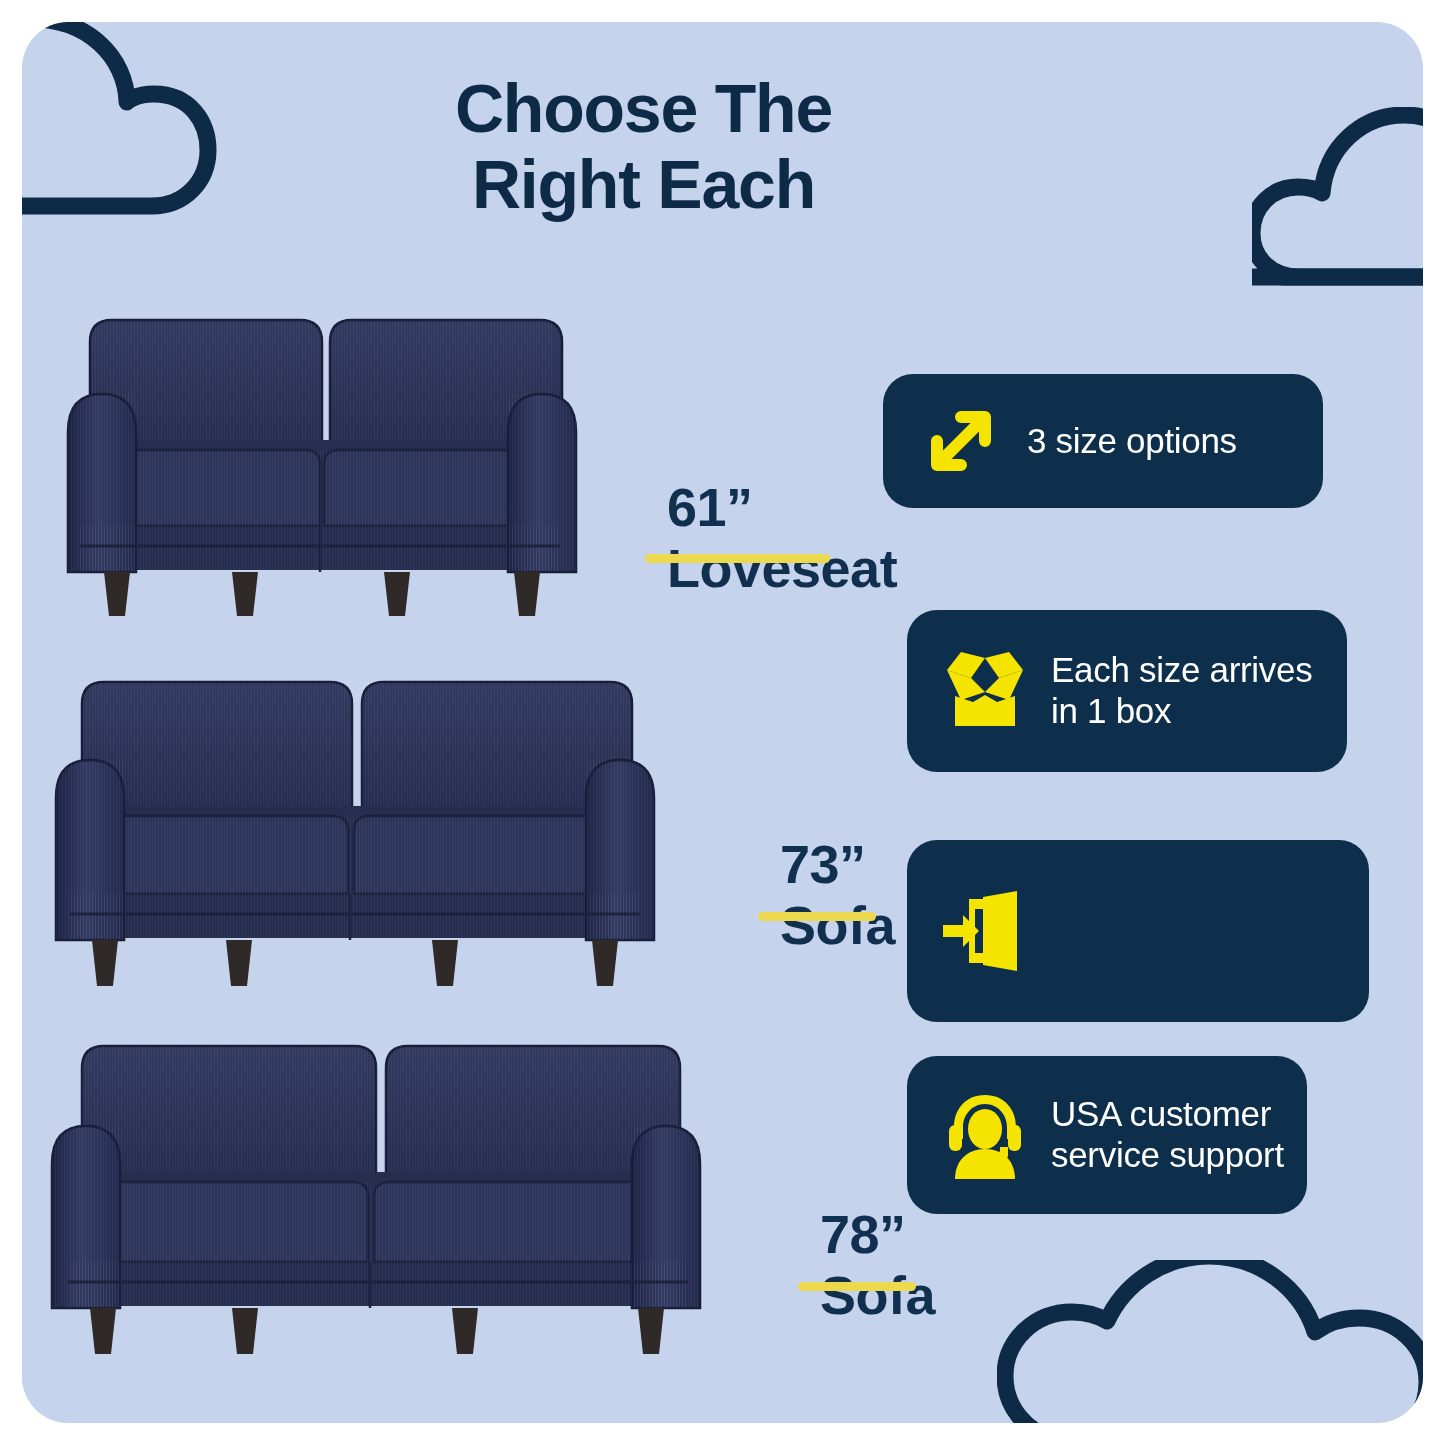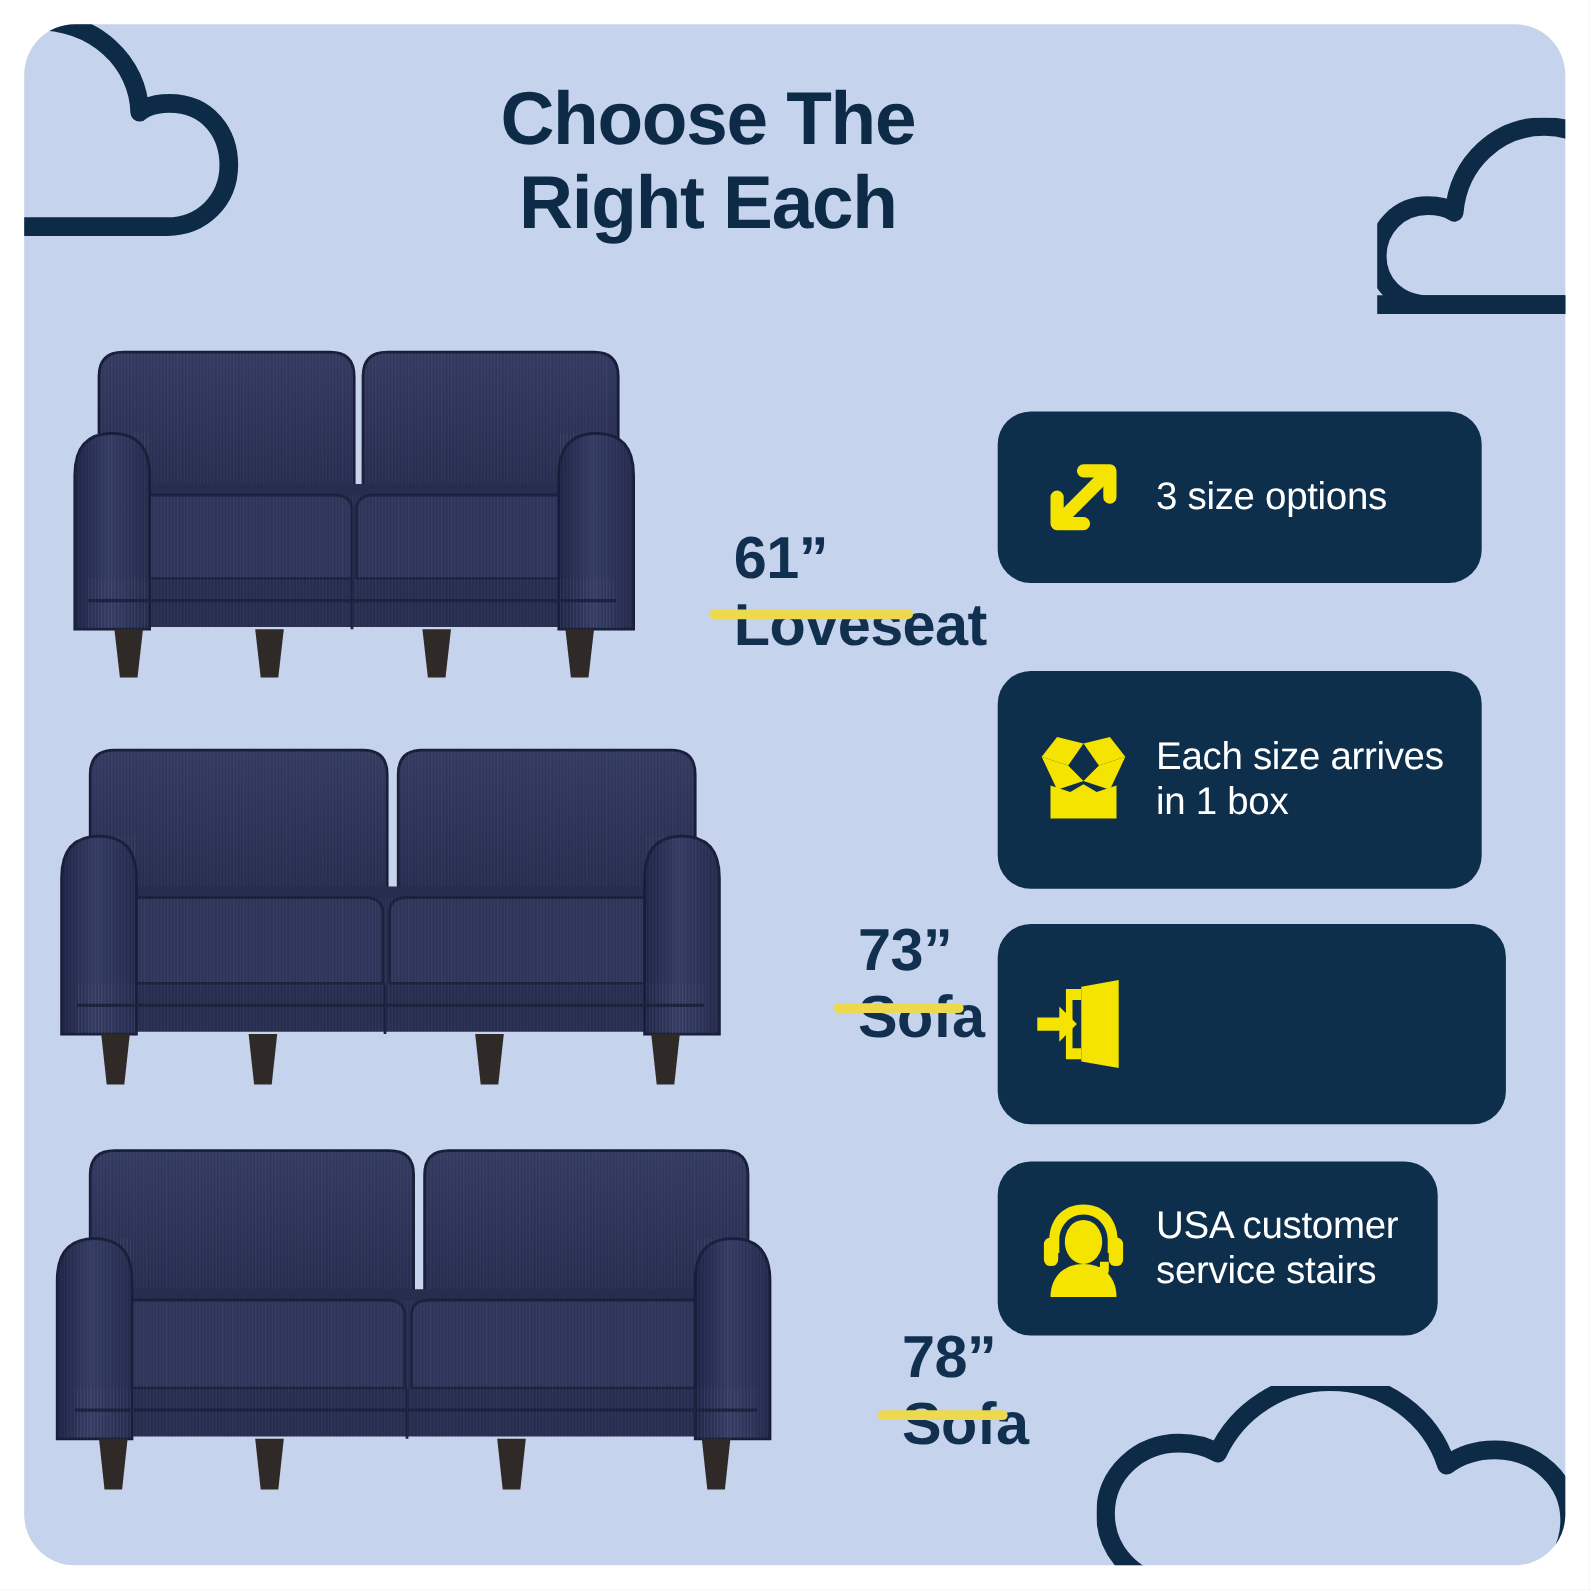--- a/index.html
+++ b/index.html
@@ -251,36 +251,36 @@
         <path d="M592 298 l26 0 l-5 46 l-16 0 z" fill="#2f2a27"></path>
       </svg>
     </div>
 
     <div class="size-label" style="left:798px; top:1182px;">
       <span class="ln">78”</span>
       <span class="ln">Sofa</span>
     </div>
     <div class="size-rule" style="left:776px; top:1260px; width:118px;"></div>
 
-    <div class="card" style="left:885px; top:352px; width:440px; height:156px;">
+    <div class="card" style="left:861px; top:352px; width:440px; height:134px;">
       <span class="ico">
         <svg width="84" height="84" viewBox="0 0 84 84">
           <g stroke="#f5e400" stroke-width="12" stroke-linecap="round" stroke-linejoin="round" fill="none">
             <path d="M22 62 L 62 22"></path>
             <path d="M42 18 L 66 18 L 66 42"></path>
             <path d="M42 66 L 18 66 L 18 42"></path>
           </g>
         </svg>
       </span>
       <span class="txt">
         <span class="ln">3 size options</span>
       </span>
     </div>
 
-    <div class="card" style="left:885px; top:588px; width:440px; height:198px;">
+    <div class="card" style="left:885px; top:588px; width:440px; height:162px;">
       <span class="ico">
         <svg width="92" height="86" viewBox="0 0 92 86">
           <g fill="#f5e400">
             <path d="M46 10 L 70 4 L 84 22 L 60 30 Z"></path>
             <path d="M46 10 L 22 4 L 8 22 L 32 30 Z"></path>
             <path d="M8 22 L 32 30 L 46 44 L 22 52 Z"></path>
             <path d="M84 22 L 60 30 L 46 44 L 70 52 Z"></path>
             <path d="M16 48 L 34 54 L 46 47 L 58 54 L 76 48 L 76 78 L 16 78 Z"></path>
           </g>
         </svg>
@@ -311,18 +311,18 @@
             <rect x="8" y="36" width="13" height="26" rx="6"></rect>
             <rect x="67" y="36" width="13" height="26" rx="6"></rect>
             <path d="M67 58 L 67 66 C 67 70 63 72 59 72 L 48 72 L 48 63 L 58 63 C 59 63 59 62 59 61 L 59 58 Z"></path>
             <ellipse cx="44" cy="40" rx="17" ry="20"></ellipse>
             <path d="M44 60 C 26 60 14 72 14 90 L 74 90 C 74 72 62 60 44 60 Z"></path>
           </g>
         </svg>
       </span>
       <span class="txt">
         <span class="ln">USA customer</span>
-        <span class="ln">service stairs</span>
+        <span class="ln">service support</span>
       </span>
     </div>
 
   </div>
 </div>
 
 </body></html>

